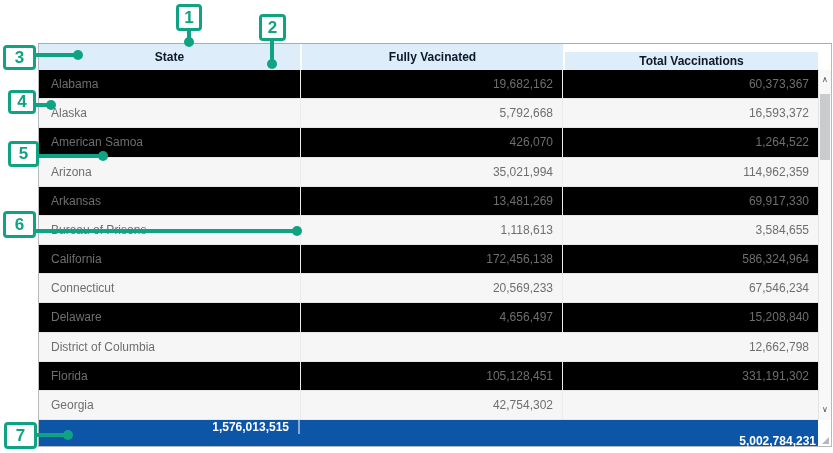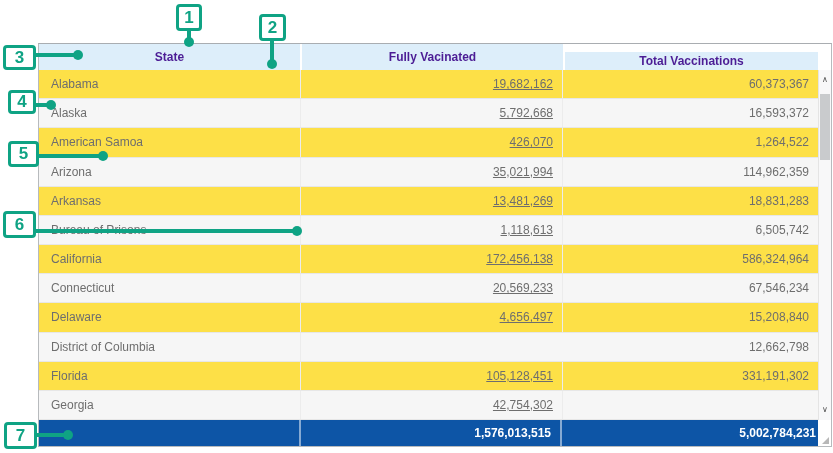--- a/index.html
+++ b/index.html
@@ -4,36 +4,36 @@
 <style>
   * { margin:0; padding:0; box-sizing:border-box; }
   html,body { width:833px; height:453px; background:#ffffff;
     font-family:"Liberation Sans", sans-serif; overflow:hidden; }
   .stage { position:relative; width:833px; height:453px; background:#fff; }
 
   
   .va-table { position:absolute; left:38px; top:43px; width:794px; height:404px;
     background:#fff; border:1px solid #b7babd; border-top-color:#a9adb1; }
   .thead { position:absolute; left:0; top:0; right:13px; height:26px; display:flex; }
-  .th { background:#ddeefa; color:#4c1d95; font-size:12px; font-weight:bold;
+  .th { background:#ddeefa; color:#0f172a; font-size:12px; font-weight:bold;
     display:flex; align-items:center; justify-content:center; }
   .th1 { width:261px; } .gap { width:2px; background:#fff; }
   .th2 { width:261px; } .th3 { flex:1;margin-top:8px; }
 
   .tbody { position:absolute; left:0; top:26px; right:13px; bottom:26px;
     display:flex; flex-direction:column; }
-  .row { flex:1; display:flex; align-items:stretch; border-bottom:1px solid #e7e7e7; background:#fde047; }
+  .row { flex:1; display:flex; align-items:stretch; border-bottom:1px solid #e7e7e7; background:#000000; }
   .row:nth-child(even) { background:#f6f6f6; }
   .cell { display:flex; align-items:center; font-size:12px; color:#6e6e6e; }
   .cs { width:262px; padding-left:12px; border-right:1px solid #ececec; }
-  .cf { width:262px; justify-content:flex-end; padding-right:9px; border-right:1px solid #ececec;text-decoration:underline; }
+  .cf { width:262px; justify-content:flex-end; padding-right:9px; border-right:1px solid #ececec; }
   .ct { flex:1; justify-content:flex-end; padding-right:9px; }
 
   .tfoot { position:absolute; left:0; bottom:0; right:13px; height:26px; display:flex;
-    background:#0d55a6; }
+    background:#0d55a6;flex-direction:column; }
   .fcell { display:flex; align-items:center; font-size:12px; font-weight:bold; color:#fff; }
   .fs { width:262px; border-right:2px solid rgba(255,255,255,.5); }
   .ff { width:261px; justify-content:flex-end; padding-right:9px; border-right:2px solid rgba(255,255,255,.5); }
   .ft { flex:1; justify-content:flex-end; padding-right:2px; }
 
   
   .sbar { position:absolute; top:26px; right:0; bottom:26px; width:13px;
     background:#f8f8f9; border-left:1px solid #e4e4e4; }
   .sb-btn { position:absolute; left:0; right:0; height:16px; display:flex;
     align-items:center; justify-content:center; color:#4d4d4d; font-size:8px; line-height:1; }
@@ -107,27 +107,27 @@
 
       <div class="row">
         <div class="cell cs">Arizona</div>
         <div class="cell cf">35,021,994</div>
         <div class="cell ct">114,962,359</div>
       </div>
 
       <div class="row">
         <div class="cell cs">Arkansas</div>
         <div class="cell cf">13,481,269</div>
-        <div class="cell ct">18,831,283</div>
+        <div class="cell ct">69,917,330</div>
       </div>
 
       <div class="row">
         <div class="cell cs">Bureau of Prisons</div>
         <div class="cell cf">1,118,613</div>
-        <div class="cell ct">6,505,742</div>
+        <div class="cell ct">3,584,655</div>
       </div>
 
       <div class="row">
         <div class="cell cs">California</div>
         <div class="cell cf">172,456,138</div>
         <div class="cell ct">586,324,964</div>
       </div>
 
 
       <div class="row">

